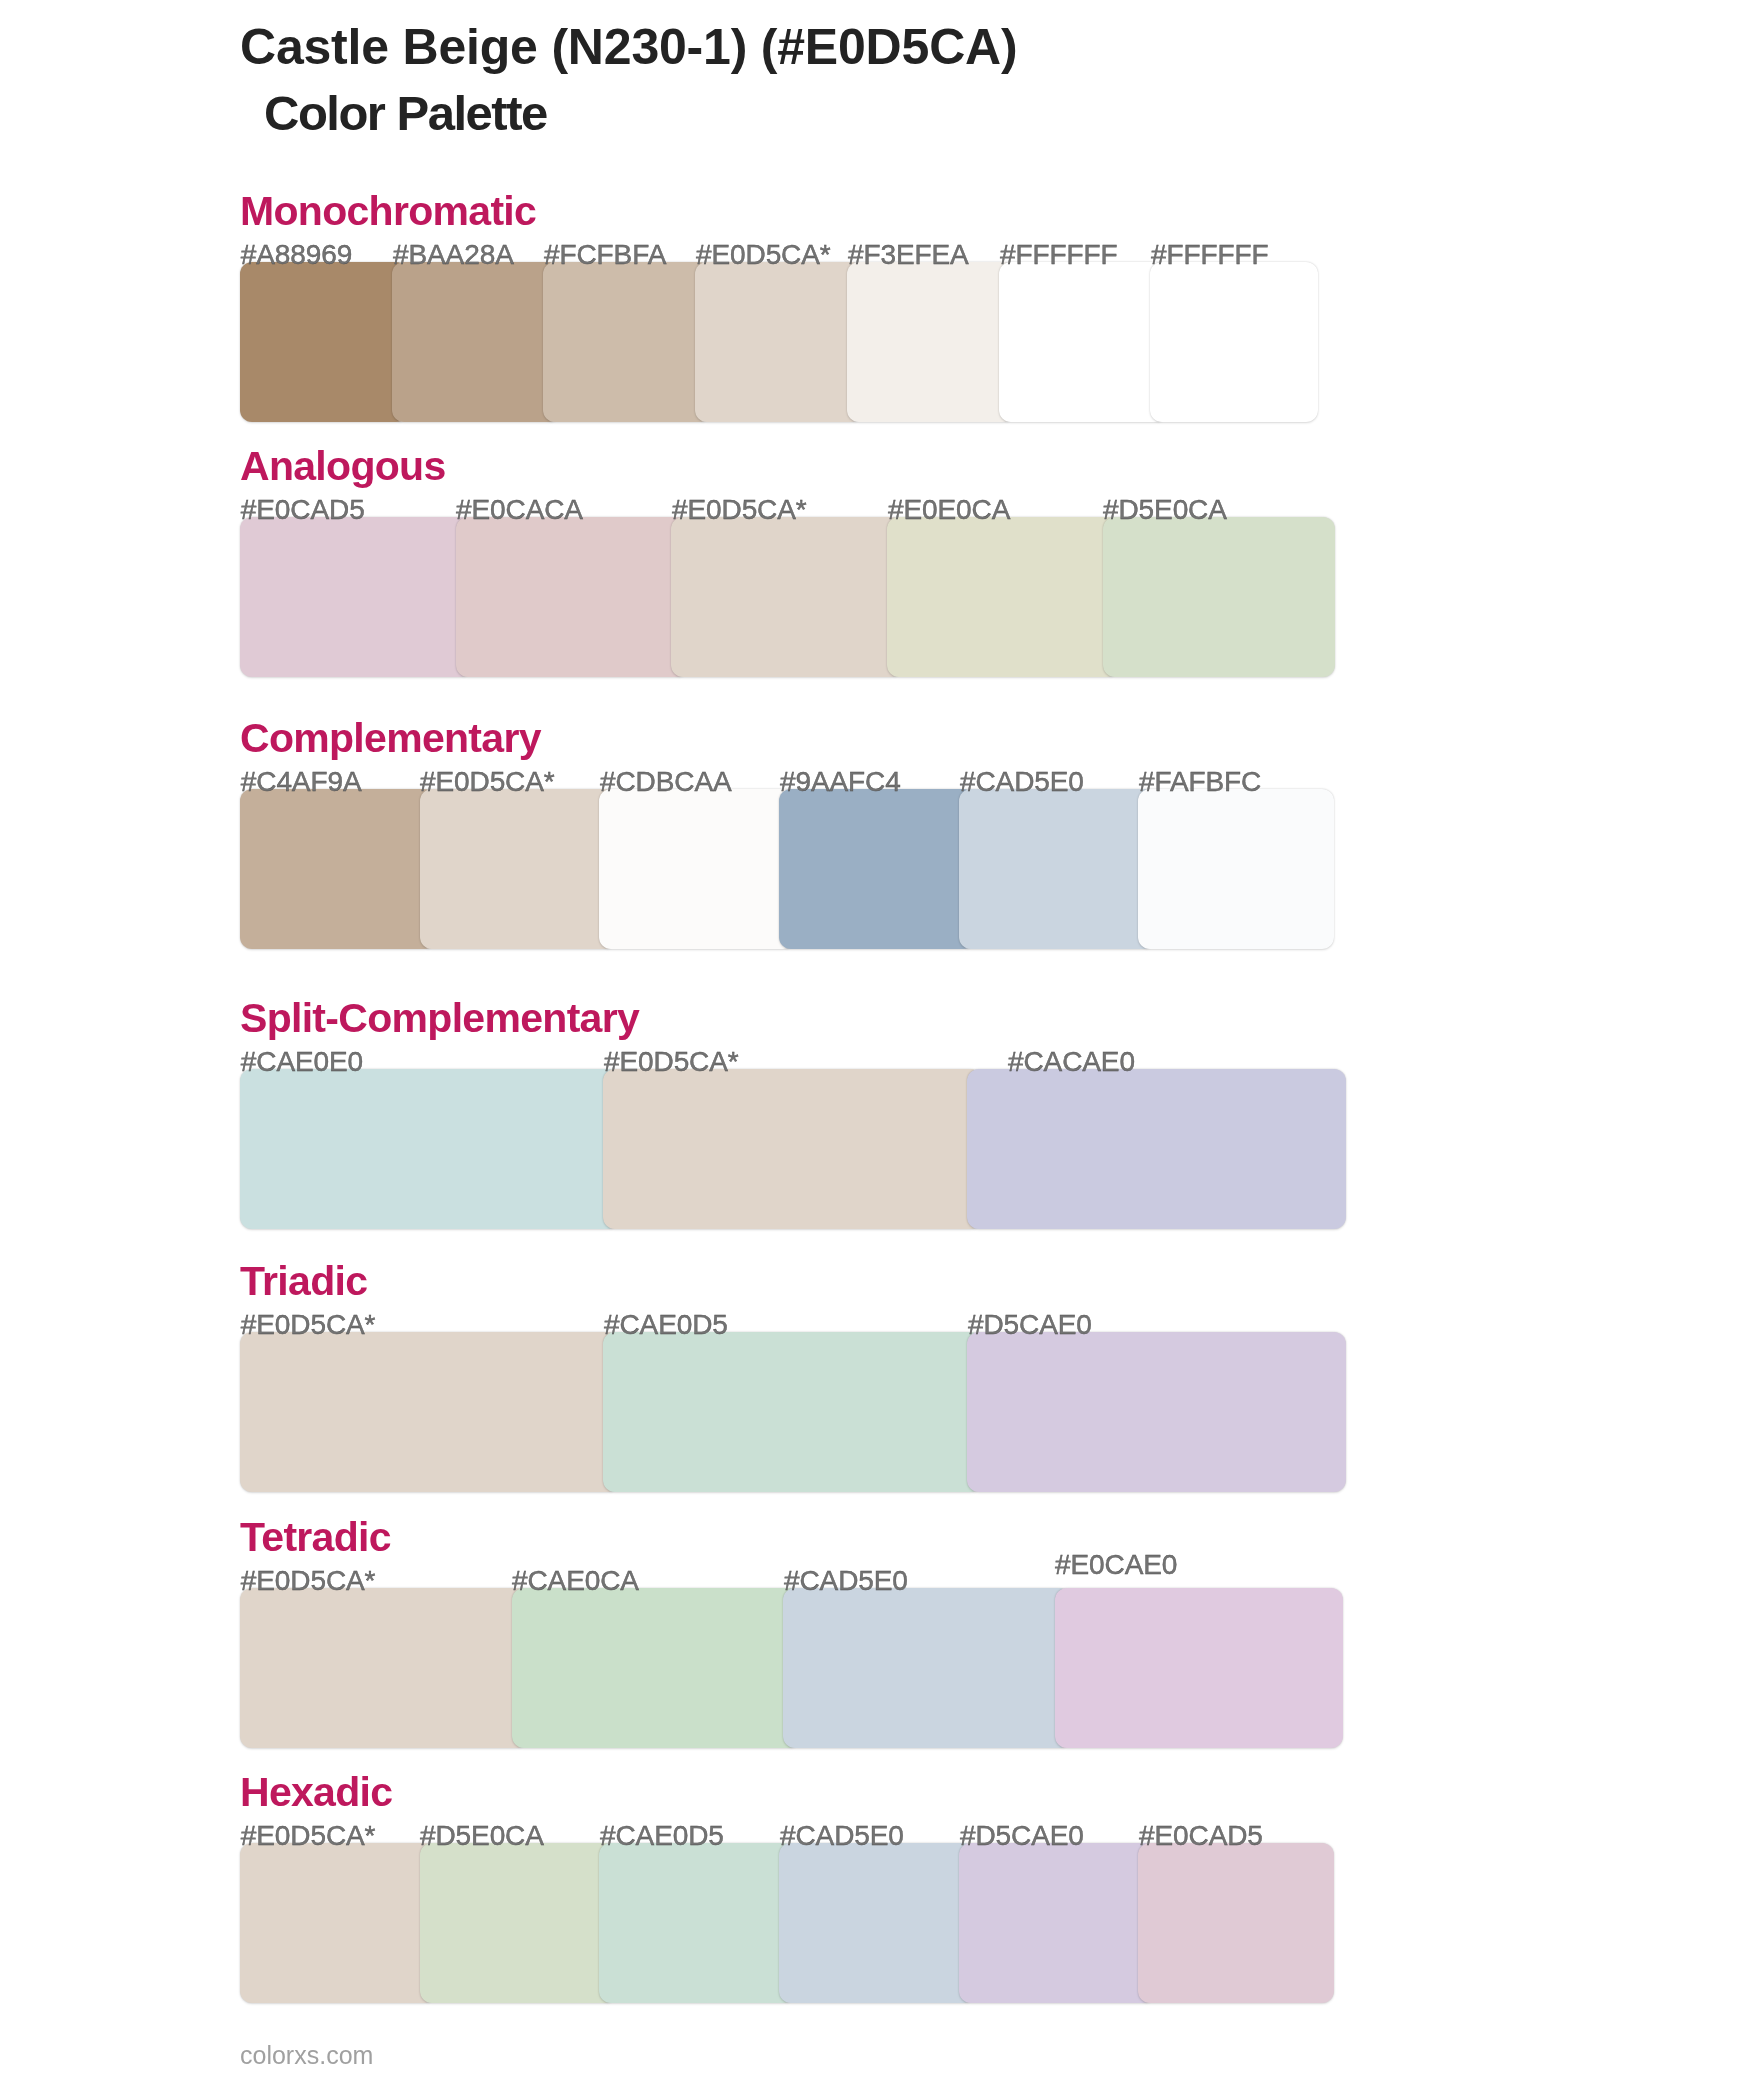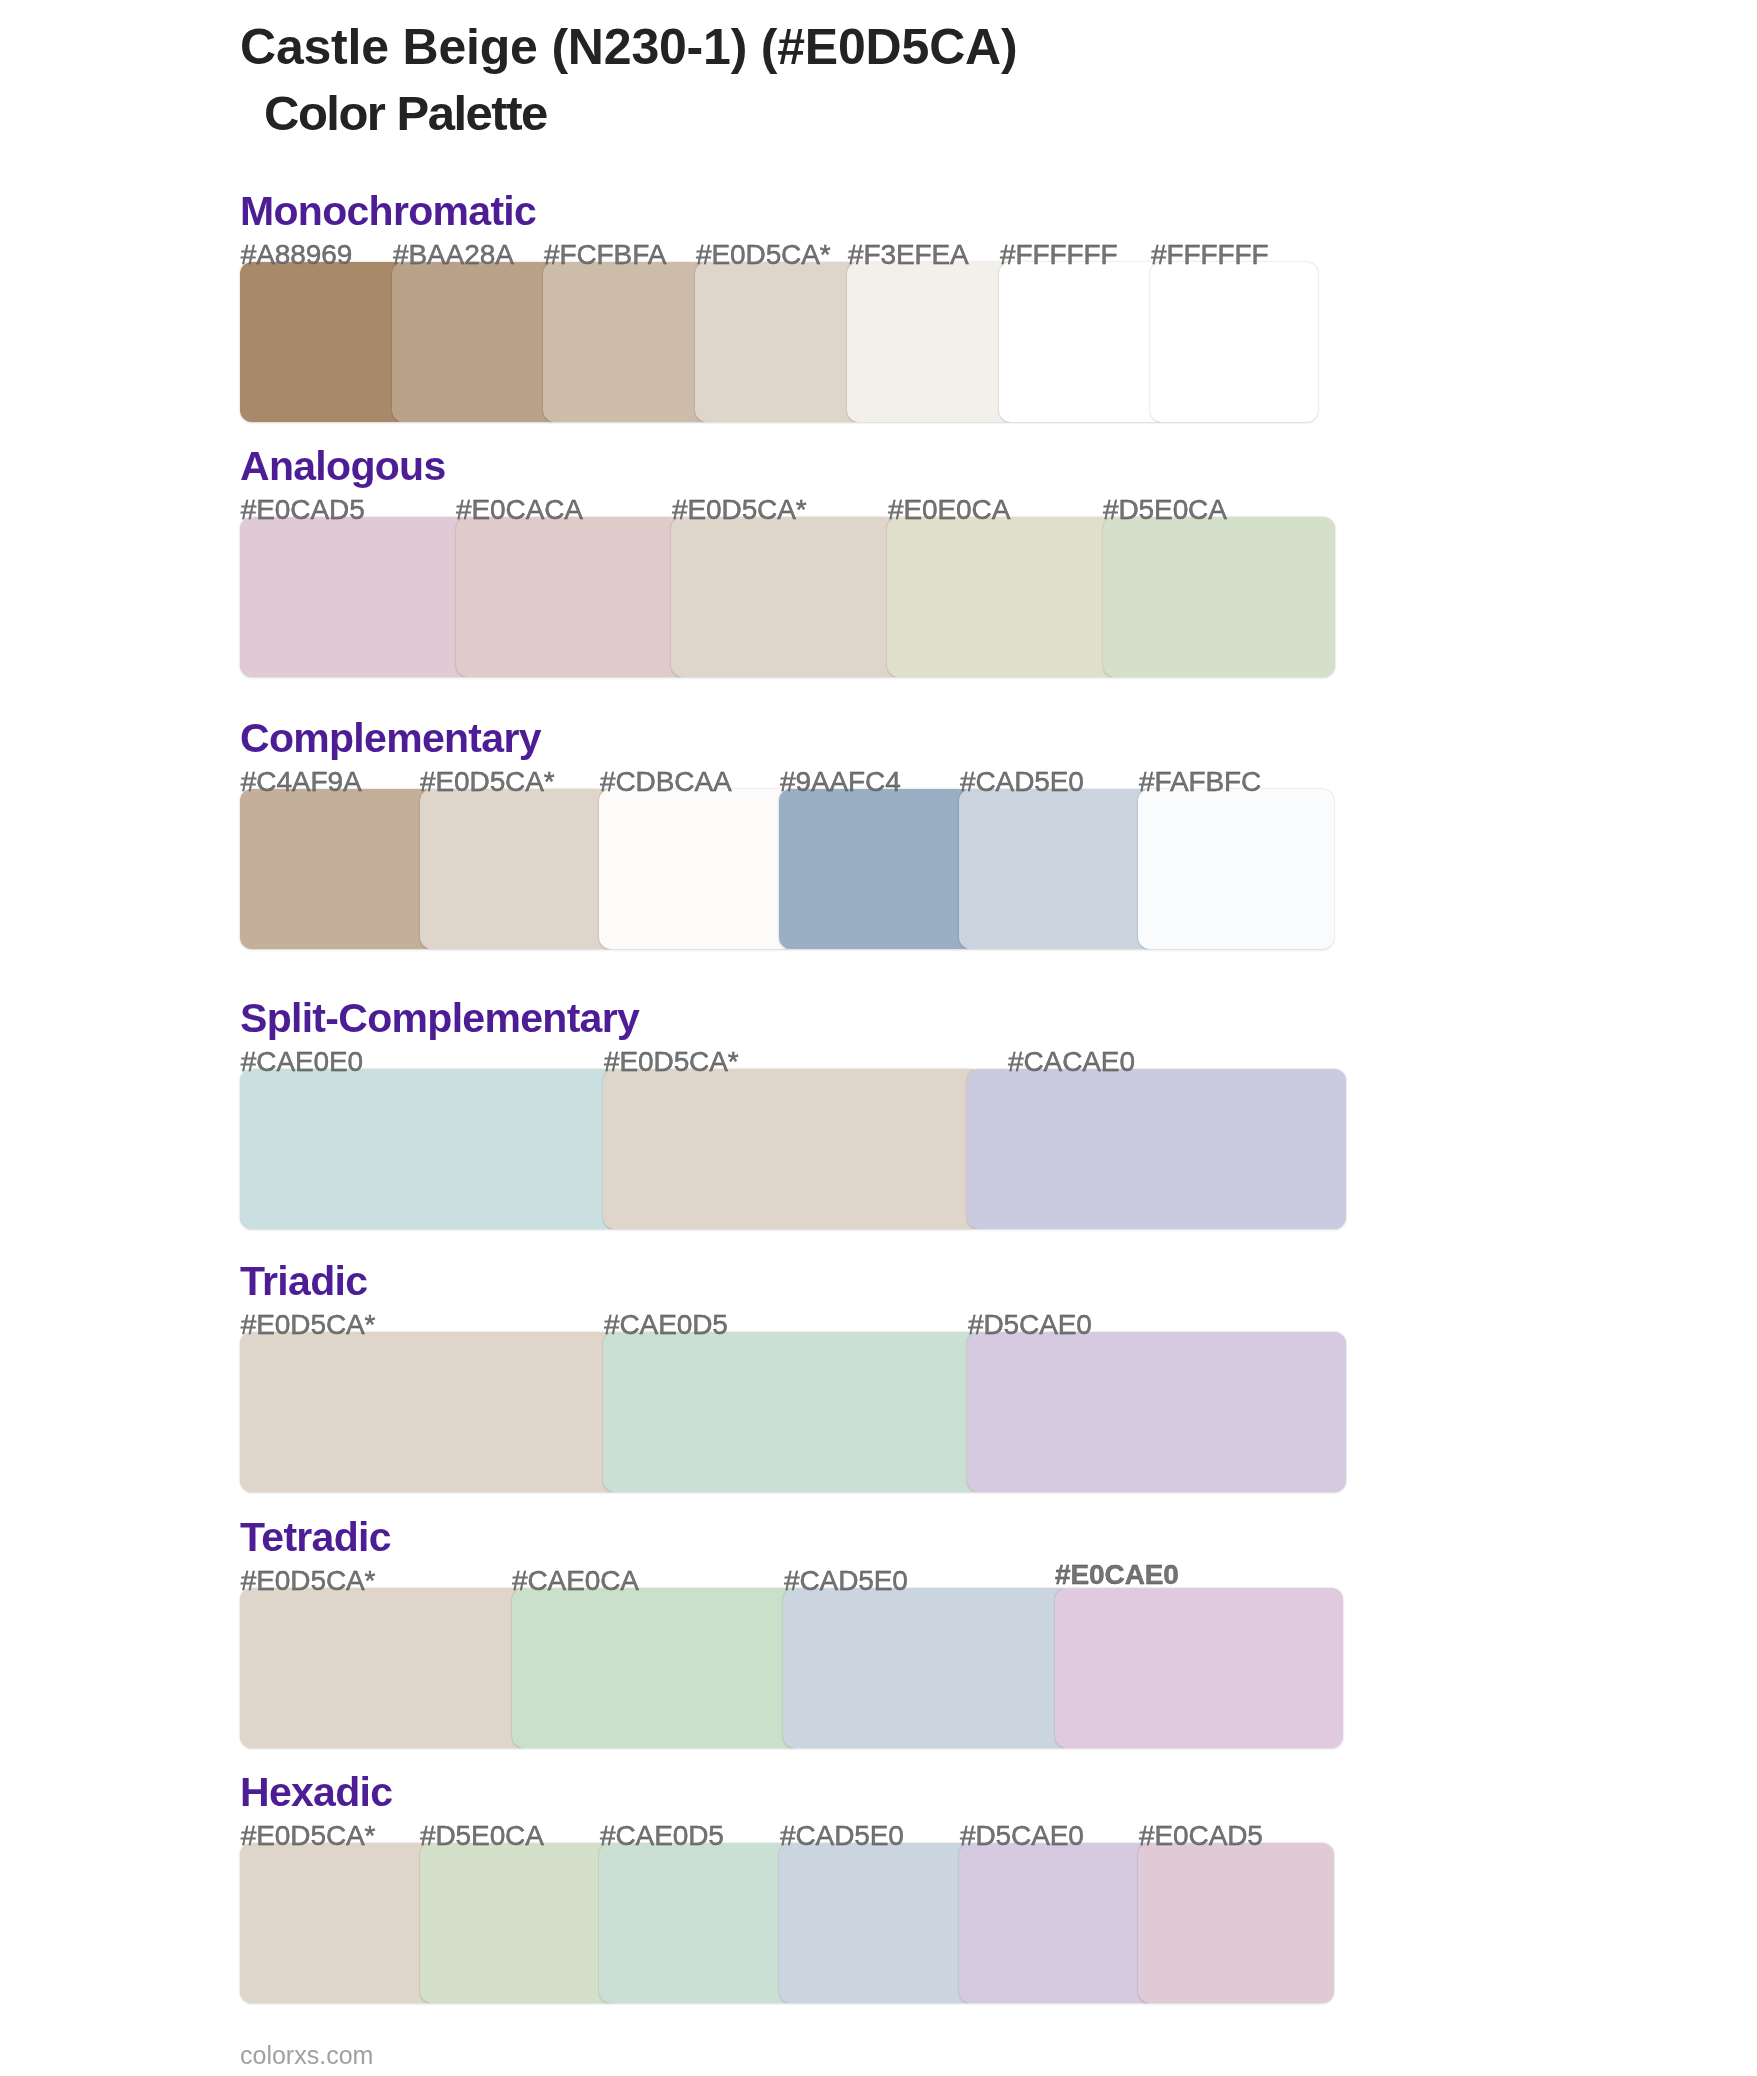--- a/index.html
+++ b/index.html
@@ -19,21 +19,21 @@
   }
   .hdr-sub {
     position: absolute; left: 240px; top: 89px;
     font-size: 49px; font-weight: bold; color: #232323;
     letter-spacing: -1.5px; line-height: 1; white-space: nowrap; margin-left: 24px;
   }
 
   .section { position: absolute; left: 240px; width: 1118px; }
   .sec-title {
     position: absolute; left: 0; top: 0;
-    font-size: 41px; font-weight: bold; color: #4c1d95;
+    font-size: 41px; font-weight: bold; color: #be185d;
     letter-spacing: -0.7px; line-height: 1; white-space: nowrap;
     margin: 0; padding: 0;
   }
   .lbl {
     position: absolute;
     font-size: 28px; color: #737373; white-space: nowrap;
     line-height: 1; letter-spacing: -0.1px;
     -webkit-text-stroke: 0.4px #4d4d4d;
   }
   .sw {
@@ -150,21 +150,21 @@
     <div class="sw" title="#E0D5CA*" style="left: 0px; top: 71px; width: 288px; background: rgb(224, 213, 202); z-index: 1;"></div>
     <div class="lbl" style="left: 0.8px; top: 50px; z-index: 50;">#E0D5CA*</div>
 
     <div class="sw" title="#CAE0CA" style="left: 272px; top: 71px; width: 288px; background: rgb(202, 224, 202); z-index: 2;"></div>
     <div class="lbl" style="left: 272px; top: 50px; z-index: 50;">#CAE0CA</div>
 
     <div class="sw" title="#CAD5E0" style="left: 543px; top: 71px; width: 288px; background: rgb(202, 213, 224); z-index: 3;"></div>
     <div class="lbl" style="left: 544px; top: 50px; z-index: 50;">#CAD5E0</div>
 
     <div class="sw" title="#E0CAE0" style="left: 815px; top: 71px; width: 288px; background: rgb(224, 202, 224); z-index: 4;"></div>
-    <div class="lbl" style="left: 815px; top: 44px; z-index: 50; font-weight: bold;">#E0CAE0</div>
+    <div class="lbl" style="left: 815px; top: 34px; z-index: 50;">#E0CAE0</div>
   </div>
   <div class="section" style="top: 1772px;">
     <div class="sec-title">Hexadic</div>
 
     <div class="sw" title="#E0D5CA*" style="left: 0px; top: 71px; width: 196px; background: rgb(224, 213, 202); z-index: 1;"></div>
     <div class="lbl" style="left: 0.8px; top: 50px; z-index: 50;">#E0D5CA*</div>
 
     <div class="sw" title="#D5E0CA" style="left: 180px; top: 71px; width: 196px; background: rgb(213, 224, 202); z-index: 2;"></div>
     <div class="lbl" style="left: 180px; top: 50px; z-index: 50;">#D5E0CA</div>
 

